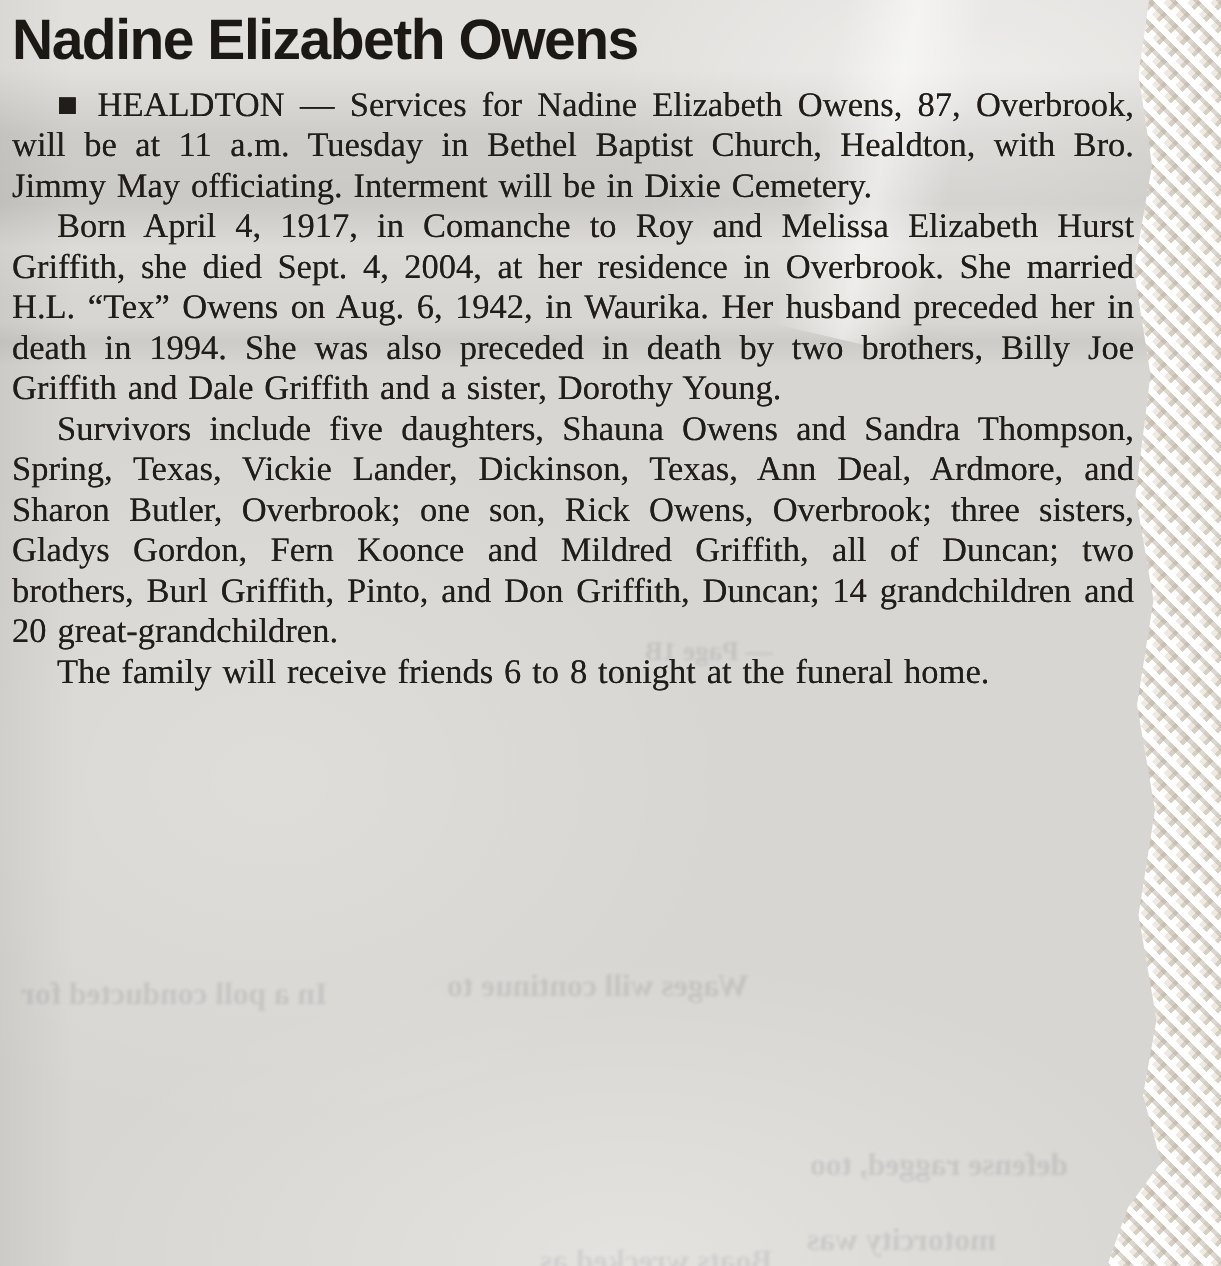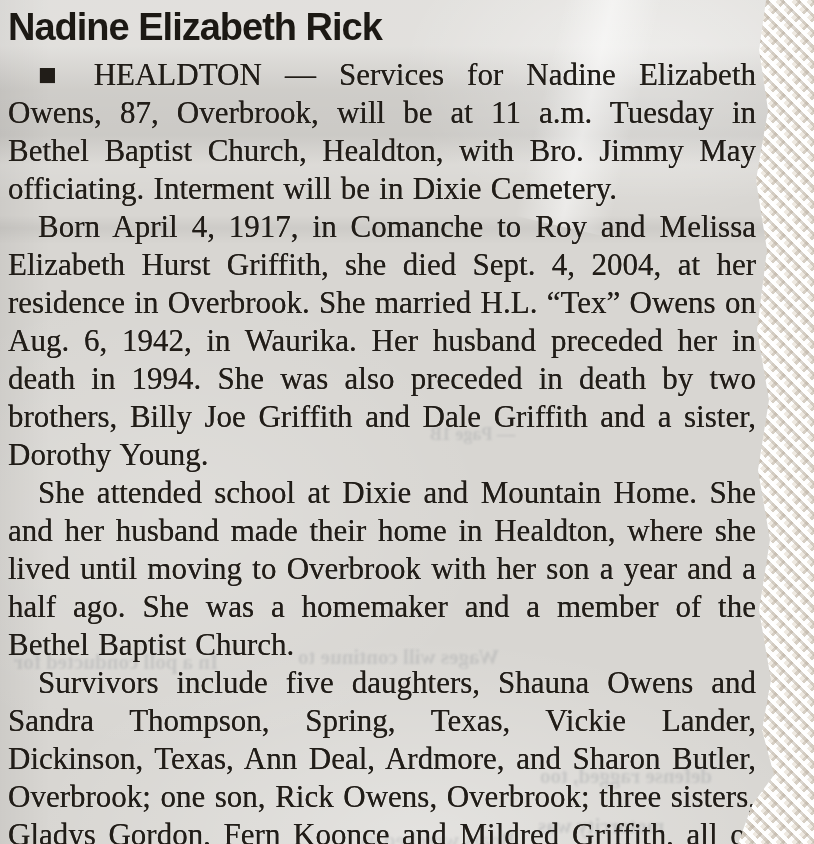--- a/index.html
+++ b/index.html
@@ -23,21 +23,21 @@
     clip-path: polygon(0 0, 766px 0, 759px 50px, 768px 110px, 756px 180px, 767px 250px,
       757px 330px, 769px 400px, 758px 470px, 770px 540px, 759px 610px, 771px 680px,
       762px 730px, 774px 775px, 752px 805px, 738px 844px, 0 844px);
   }
   .crease { position:absolute; left:545px; top:-50px; width:95px; height:280px;
     background:linear-gradient(90deg, rgba(255,255,255,0), rgba(255,255,255,.5), rgba(255,255,255,0));
     transform:rotate(13deg); pointer-events:none; }
   .content { position:absolute; left:8px; top:6px; width:748px; color:#211d18; }
   .headline { font-family:"Liberation Sans", sans-serif; font-weight:bold;
     font-size:38px; line-height:42px; letter-spacing:-1px; margin:0 0 8px 0; color:#1c1914; }
-  .content p { margin:0; text-indent:30px; font-size:31px; line-height:38px;
+  .content p { margin:0; text-indent:30px; font-size:23px; line-height:27px;
     text-align:justify; text-justify:inter-word; word-spacing:1.5px;
     text-shadow:0 0 .4px rgba(30,25,20,.85);font-family:Liberation Serif, serif; }
   
   .bt { position:absolute; transform:scaleX(-1); color:#4d5662; opacity:.15;
     filter:blur(1.1px); font-weight:bold; font-size:21px; white-space:nowrap; }
   .bt-page    { left:430px; top:424px; font-size:18px; }
   .bt-poll    { left:14px;  top:650px; }
   .bt-wages   { left:298px; top:645px; }
   .bt-defense { left:540px; top:764px; }
   .bt-motor   { left:538px; top:814px; }
@@ -51,20 +51,20 @@
     <div class="crease"></div>
 
     <span class="bt bt-page">— Page 1B</span>
     <span class="bt bt-poll">In a poll conducted for</span>
     <span class="bt bt-wages">Wages will continue to</span>
     <span class="bt bt-defense">defense ragged, too</span>
     <span class="bt bt-motor">motorcity was</span>
     <span class="bt bt-boats">Boats wrecked as</span>
 
     <div class="content">
-      <h1 class="headline">Nadine Elizabeth Rick</h1>
+      <h1 class="headline">Nadine Elizabeth Owens</h1>
       <p>■ HEALDTON — Services for Nadine Elizabeth Owens, 87, Overbrook, will be at 11 a.m. Tuesday in Bethel Baptist Church, Healdton, with Bro. Jimmy May officiating. Interment will be in Dixie Cemetery.</p>
       <p>Born April 4, 1917, in Comanche to Roy and Melissa Elizabeth Hurst Griffith, she died Sept. 4, 2004, at her residence in Overbrook. She married H.L. “Tex” Owens on Aug. 6, 1942, in Waurika. Her husband preceded her in death in 1994. She was also preceded in death by two brothers, Billy Joe Griffith and Dale Griffith and a sister, Dorothy Young.</p>
-      <p>She attended school at Dixie and Mountain Home. She and her husband made their home in Healdton, where she lived until moving to Overbrook with her son a year and a half ago. She was a homemaker and a member of the Bethel Baptist Church.</p>
       <p>Survivors include five daughters, Shauna Owens and Sandra Thompson, Spring, Texas, Vickie Lander, Dickinson, Texas, Ann Deal, Ardmore, and Sharon Butler, Overbrook; one son, Rick Owens, Overbrook; three sisters, Gladys Gordon, Fern Koonce and Mildred Griffith, all of Duncan; two brothers, Burl Griffith, Pinto, and Don Griffith, Duncan; 14 grandchildren and 20 great-grandchildren.</p>
+      <p>The family will receive friends 6 to 8 tonight at the funeral home.</p>
     </div>
   </div>
 </div>
 
 </body></html>

